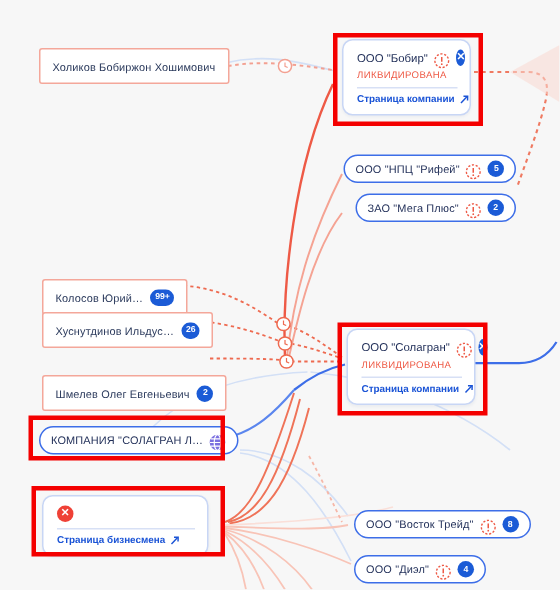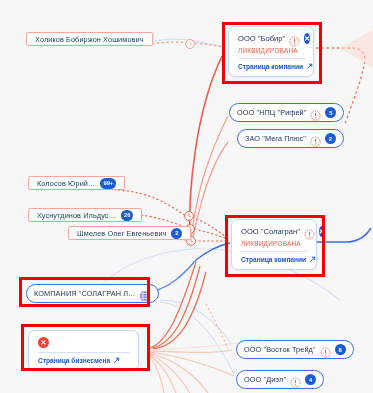--- a/index.html
+++ b/index.html
@@ -40,21 +40,21 @@
   .pill .label {
     font-size: 7.3px;
     color: #1f2d57;
     letter-spacing: .1px;
   }
   
   .rect-person {
     border: 1px solid #f4a79a;
     border-radius: 2px;
     padding: 0 8px;
-    height: 14px;
+    height: 24px;
     background: #fff;
     gap: 5px;
     white-space: nowrap;
   }
   .rect-person .label {
     font-size: 7.3px;
     color: #2b3a5c;
     letter-spacing: .1px;
   }
   
@@ -297,31 +297,31 @@
     <span class="icon-warn">
       <svg viewBox="0 0 12 12" width="11" height="11">
         <circle cx="6" cy="6" r="5" fill="none" stroke="#ee5a46" stroke-width="1" stroke-dasharray="1.6 1.2"></circle>
         <path d="M6,3.2 L6,6.8" stroke="#ee5a46" stroke-width="1.1"></path>
         <circle cx="6" cy="8.5" r="0.65" fill="#ee5a46"></circle>
       </svg>
     </span>
     <span class="badge">2</span>
   </div>
 
-  <div class="node rect-person" style="left:28px; top:176px;">
+  <div class="node rect-person" style="left:28px; top:186px;">
     <span class="label">Колосов Юрий…</span>
     <span class="badge wide">99+</span>
   </div>
 
   <div class="node rect-person" style="left:28px; top:208px;">
     <span class="label">Хуснутдинов Ильдус…</span>
     <span class="badge wide">26</span>
   </div>
 
-  <div class="node rect-person" style="left:28px; top:226px;margin-left:40px;">
+  <div class="node rect-person" style="left:28px; top:250px;">
     <span class="label">Шмелев Олег Евгеньевич</span>
     <span class="badge">2</span>
   </div>
 
   <div class="node card" style="left:231px; top:219px; width:86px;">
     <div class="card-title-row">
       <span class="card-title">ООО "Солагран"</span>
       <span class="icon-warn">
         <svg viewBox="0 0 12 12" width="11" height="11">
           <circle cx="6" cy="6" r="5" fill="none" stroke="#ee5a46" stroke-width="1" stroke-dasharray="1.6 1.2"></circle>

